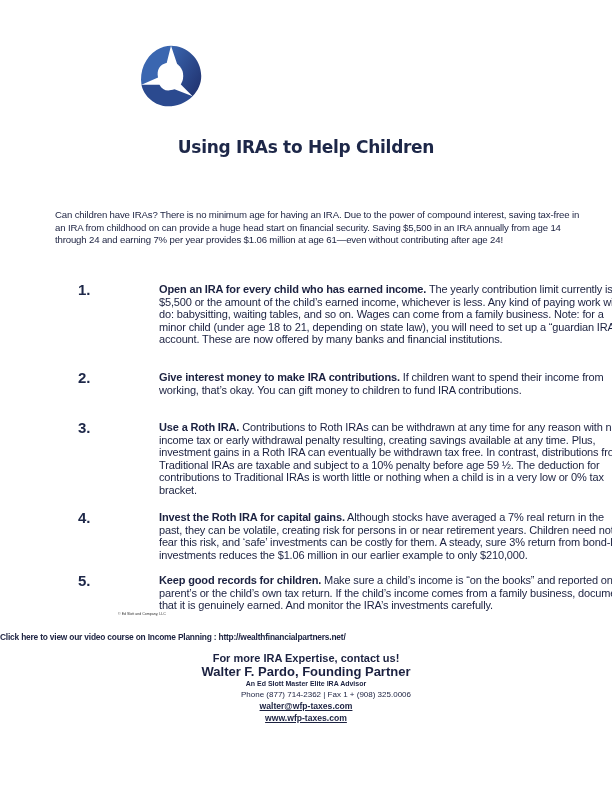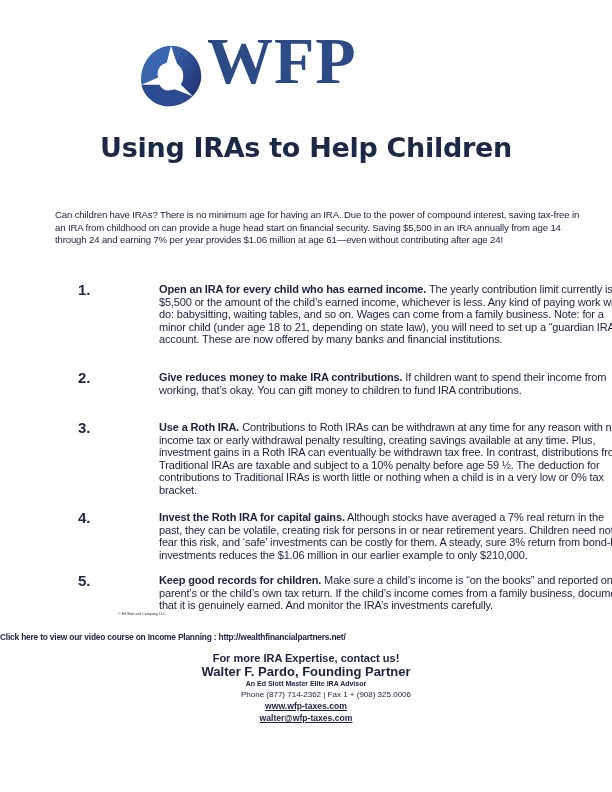--- a/index.html
+++ b/index.html
@@ -19,21 +19,21 @@
       line-height: 1;
     }
     .logo-sub {
       position: absolute; left: 93px; top: 45px;
       font-family: "DejaVu Sans", sans-serif;
       font-size: 18.5px; color: #2a4d8f; letter-spacing: 3.5px; white-space: nowrap;
     }
     .title {
       position: absolute; left: 0; right: 0; top: 134px; text-align: center;
       font-family: "DejaVu Sans", sans-serif; font-weight: bold;
-      font-size: 27px; line-height: 27px; color: #1d2748; letter-spacing: -0.3px;
+      font-size: 17px; line-height: 27px; color: #1d2748; letter-spacing: -0.3px;
     }
     .intro {
       position: absolute; left: 55px; top: 209px; width: 530px;
       font-size: 9.6px; line-height: 12.6px; letter-spacing: -0.15px;
     }
     .step { position: absolute; left: 78px; width: 510px; }
     .step-num {
       position: absolute; left: 0; top: -2px;
       font-size: 15px; font-weight: bold; color: #1d2748;
     }
@@ -69,37 +69,36 @@
       <linearGradient id="g1" x1="0" y1="0" x2="1" y2="1">
         <stop offset="0" stop-color="#3a66b0"></stop>
         <stop offset="1" stop-color="#1f2f6b"></stop>
       </linearGradient>
     </defs>
     <path d="M50 8 C72 8 92 26 92 50 C92 60 88 70 80 78 L62 60 C66 52 66 44 60 38 Z" fill="url(#g1)"></path>
     <path d="M80 78 C70 88 58 92 46 92 C28 92 12 78 9 62 L34 62 C38 70 46 72 54 68 Z" fill="#2b4a8f"></path>
     <path d="M9 62 C6 44 14 24 30 14 C36 10 44 8 50 8 L44 32 C34 34 30 42 32 52 Z" fill="#3a66b0"></path>
     <ellipse cx="50" cy="50" rx="17" ry="19" fill="#ffffff"></ellipse>
   </svg>
-  <div class="logo-wfp">WFP</div>
 </div>
 
 <div class="title">
   <div>Using IRAs to Help Children</div>
 </div>
 
 <div class="intro">Can children have IRAs? There is no minimum age for having an IRA. Due to the power of compound interest, saving tax-free in an IRA from childhood on can provide a huge head start on financial security. Saving $5,500 in an IRA annually from age 14 through 24 and earning 7% per year provides $1.06 million at age 61—even without contributing after age 24!</div>
 
 <div class="step" style="top:283px;">
   <div class="step-num">1.</div>
   <div class="step-body"><b>Open an IRA for every child who has earned income.</b><span> The yearly contribution limit currently is $5,500 or the amount of the child’s earned income, whichever is less. Any kind of paying work will do: babysitting, waiting tables, and so on. Wages can come from a family business. Note: for a minor child (under age 18 to 21, depending on state law), you will need to set up a “guardian IRA” account. These are now offered by many banks and financial institutions.</span></div>
 </div>
 
 <div class="step" style="top:371px;">
   <div class="step-num">2.</div>
-  <div class="step-body"><b>Give reduces money to make IRA contributions.</b><span> If children want to spend their income from working, that’s okay. You can gift money to children to fund IRA contributions.</span></div>
+  <div class="step-body"><b>Give interest money to make IRA contributions.</b><span> If children want to spend their income from working, that’s okay. You can gift money to children to fund IRA contributions.</span></div>
 </div>
 
 <div class="step" style="top:421px;">
   <div class="step-num">3.</div>
   <div class="step-body"><b>Use a Roth IRA.</b><span> Contributions to Roth IRAs can be withdrawn at any time for any reason with no income tax or early withdrawal penalty resulting, creating savings available at any time. Plus, investment gains in a Roth IRA can eventually be withdrawn tax free. In contrast, distributions from Traditional IRAs are taxable and subject to a 10% penalty before age 59 ½. The deduction for contributions to Traditional IRAs is worth little or nothing when a child is in a very low or 0% tax bracket.</span></div>
 </div>
 
 <div class="step" style="top:511px;">
   <div class="step-num">4.</div>
   <div class="step-body"><b>Invest the Roth IRA for capital gains.</b><span>  Although stocks have averaged a 7% real return in the past, they can be volatile, creating risk for persons in or near retirement years. Children need not fear this risk, and ‘safe’ investments can be costly for them. A steady, sure 3% return from bond-like investments reduces the $1.06 million in our earlier example to only $210,000.</span></div>
@@ -112,15 +111,15 @@
 
 <div class="copyright">© Ed Slott and Company, LLC</div>
 
 <div class="video-link">Click here to view our video course on Income Planning : http://wealthfinancialpartners.net/</div>
 
 <div class="contact">
   <div class="c1">For more IRA Expertise, contact us!</div>
   <div class="c2">Walter F. Pardo, Founding Partner</div>
   <div class="c3">An Ed Slott Master Elite IRA Advisor</div>
   <div class="c5">Phone (877) 714-2362 | Fax 1 + (908) 325.0006</div>
+  <a>walter@wfp-taxes.com</a>
   <a>www.wfp-taxes.com</a>
-  <a>walter@wfp-taxes.com</a>
 </div>
 
 </body></html>

